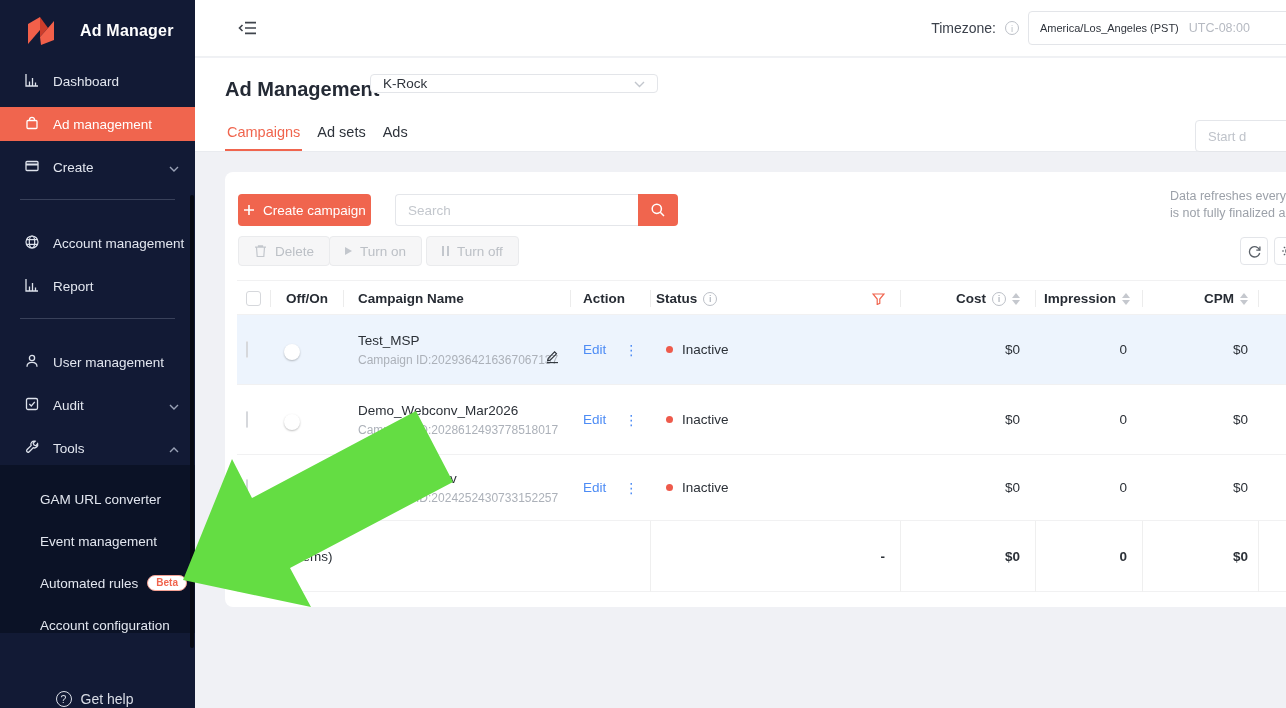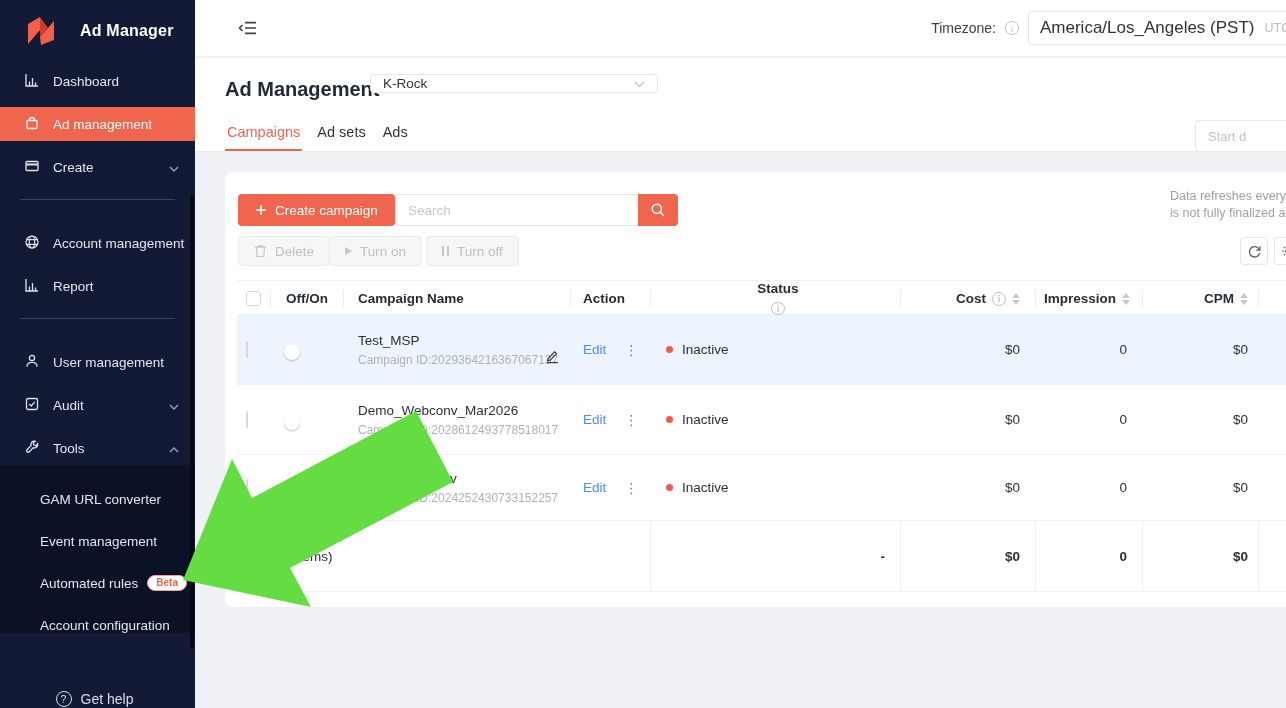--- a/index.html
+++ b/index.html
@@ -22,56 +22,56 @@
   .q-circle { width:16px; height:16px; border:1.3px solid #D9DDE6; border-radius:50%; font-size:10.5px; display:flex; align-items:center; justify-content:center; }
   .scroll-thumb { position:absolute; right:1px; top:195px; width:4px; height:453px; background:#070A13; border-radius:2px; }
 
   
   .topbar { position:absolute; left:195px; top:0; width:1091px; height:57px; background:#FFF; border-bottom:1px solid #EFF1F3; display:flex; align-items:center; }
   .fold-btn { margin-left:43px; cursor:pointer; display:flex; }
   .tz-group { margin-left:auto; display:flex; align-items:center; gap:9px; }
   .tz-label { font-size:14px; color:#3B414B; }
   .info-circle { width:14px; height:14px; border:1.2px solid #BCC0C7; border-radius:50%; color:#BCC0C7; font-size:9.5px; display:inline-flex; align-items:center; justify-content:center; font-style:normal; }
   .tz-select { display:flex; align-items:center; gap:10px; border:1px solid #E3E5E9; border-radius:4px; height:34px; padding:0 11px; width:268px; margin-right:-10px; background:#FFF; cursor:pointer; }
-  .tz-value { font-size:17px; color:#2E333B; white-space:nowrap; }
+  .tz-value { font-size:11px; color:#2E333B; white-space:nowrap; }
   .tz-offset { font-size:12.5px; color:#B6BAC2; white-space:nowrap; }
 
   
   .page-head { position:absolute; left:195px; top:58px; width:1091px; height:94px; background:#FFF; border-bottom:1px solid #E9EBEF; }
   .page-title { position:absolute; left:30px; top:20px; font-size:20px; font-weight:bold; color:#242A35; }
   .acct-select { position:absolute; left:175px; top:16px; width:288px; height:19px; border:1px solid #E3E5E9; border-radius:4px; display:flex; align-items:center; padding:0 12px; font-size:13.5px; color:#2E333B; cursor:pointer; background:#FFF; }
   .acct-select .chev { margin-left:auto; }
   .tabs { position:absolute; left:30px; bottom:0; display:flex; gap:13px; }
   .tab { font-size:14.5px; color:#2E333B; padding:0 2px 11px 2px; cursor:pointer; }
   .tab.active { color:#F0654E; border-bottom:2px solid #F0654E; padding-bottom:9px; }
   .date-input { position:absolute; left:1000px; top:62px; width:120px; height:32px; border:1px solid #E4E6EA; border-radius:4px; padding:0 12px; font-size:13px; color:#2E333B; font-family:"Liberation Sans",sans-serif; background:#FFF; }
   .date-input::placeholder { color:#BFC3CA; }
 
   
   .card { position:absolute; left:225px; top:172px; width:1085px; height:435px; background:#FFF; border-radius:8px; }
 
-  .btn-create { position:absolute; left:13px; top:22px; height:32px; display:inline-flex; align-items:center; gap:8px; background:#F0654E; color:#FFF; border:none; border-radius:4px; padding:0 17px; font-size:13.5px; font-family:"Liberation Sans",sans-serif; cursor:pointer; }
+  .btn-create { position:absolute; left:13px; top:22px; height:32px; display:inline-flex; align-items:center; gap:8px; background:#F0654E; color:#FFF; border:none; border-radius:4px; padding:0 5px; font-size:13.5px; font-family:"Liberation Sans",sans-serif; cursor:pointer; }
   .search-wrap { position:absolute; left:170px; top:22px; width:283px; height:32px; display:flex; }
   .search-input { flex:1; border:1px solid #E4E6EA; border-right:none; border-radius:4px 0 0 4px; padding:0 12px; font-size:13.5px; font-family:"Liberation Sans",sans-serif; color:#2E333B; outline:none; }
   .search-input::placeholder { color:#C3C7CD; }
   .search-btn { width:40px; background:#F0654E; border:none; border-radius:0 4px 4px 0; display:flex; align-items:center; justify-content:center; cursor:pointer; }
   .btn-ghost { position:absolute; top:64px; height:30px; display:inline-flex; align-items:center; gap:8px; background:#F6F6F7; border:1px solid #EAEBED; border-radius:4px; padding:0 15px; font-size:13.5px; color:#BCC0C6; font-family:"Liberation Sans",sans-serif; cursor:not-allowed; }
   .g1 { left:13px; } .g2 { left:104px; } .g3 { left:201px; }
   .play-tri { width:0; height:0; border-left:7px solid #C3C7CD; border-top:4.5px solid transparent; border-bottom:4.5px solid transparent; }
   .pause-bars { display:flex; gap:3px; } .pause-bars i { width:2px; height:10px; background:#C3C7CD; }
   .refresh-note { position:absolute; left:945px; top:16px; font-size:12.5px; color:#9CA1A9; line-height:17px; white-space:nowrap; }
   .icon-btn { position:absolute; top:65px; width:28px; height:28px; border:1px solid #E3E5E9; border-radius:4px; background:#FFF; display:flex; align-items:center; justify-content:center; cursor:pointer; }
   .ib-refresh { left:1015px; } .ib-partial { left:1049px; }
 
   
   .t-grid { display:grid; grid-template-columns:33px 73px 227px 80px 250px 135px 107px 116px 1fr; align-items:center; }
   .t-head { position:absolute; left:12px; right:0; top:108px; height:35px; border-top:1px solid #F1F1F2; border-bottom:1px solid #F1F1F2; font-weight:bold; font-size:13.5px; color:#272C34; }
   .hc { position:relative; height:35px; display:flex; align-items:center; gap:6px; }
   .hc.sep:before { content:""; position:absolute; left:0; top:9px; bottom:9px; width:1px; background:#ECECEC; }
-  .pl16{padding-left:16px;} .pl15{padding-left:15px;} .pl13{padding-left:13px;} .pl6{padding-left:6px;flex-direction:column;}
+  .pl16{padding-left:16px;} .pl15{padding-left:15px;} .pl13{padding-left:13px;} .pl6{padding-left:6px;}
   .right { justify-content:flex-end; } .pr15{padding-right:15px;} .pr12{padding-right:12px;} .pr10{padding-right:10px;}
   .carets { display:flex; flex-direction:column; gap:2px; cursor:pointer; }
   .caret-up { width:0;height:0;border-left:4px solid transparent;border-right:4px solid transparent;border-bottom:5px solid #C5C8CE; }
   .caret-dn { width:0;height:0;border-left:4px solid transparent;border-right:4px solid transparent;border-top:5px solid #C5C8CE; }
 
   .t-row { position:absolute; left:12px; right:0; height:70px; border-bottom:1px solid #F1F1F2; font-size:13.5px; }
   .r1 { top:143px; background:#EDF4FD; } .r2 { top:213px; } .r3 { top:283px; height:66px; }
   .cbx { width:15px; height:15px; border:1.5px solid #D6D8DC; border-radius:3px; background:#FFF; margin-left:9px; cursor:pointer; }
   .toggle { width:40px; height:20px; border-radius:10px; background:#CBCCCF; position:relative; margin-left:12px; cursor:pointer; }
   .toggle:after { content:""; position:absolute; left:2px; top:2px; width:16px; height:16px; border-radius:50%; background:#FFF; box-shadow:0 1px 2px rgba(0,0,0,.25); }

